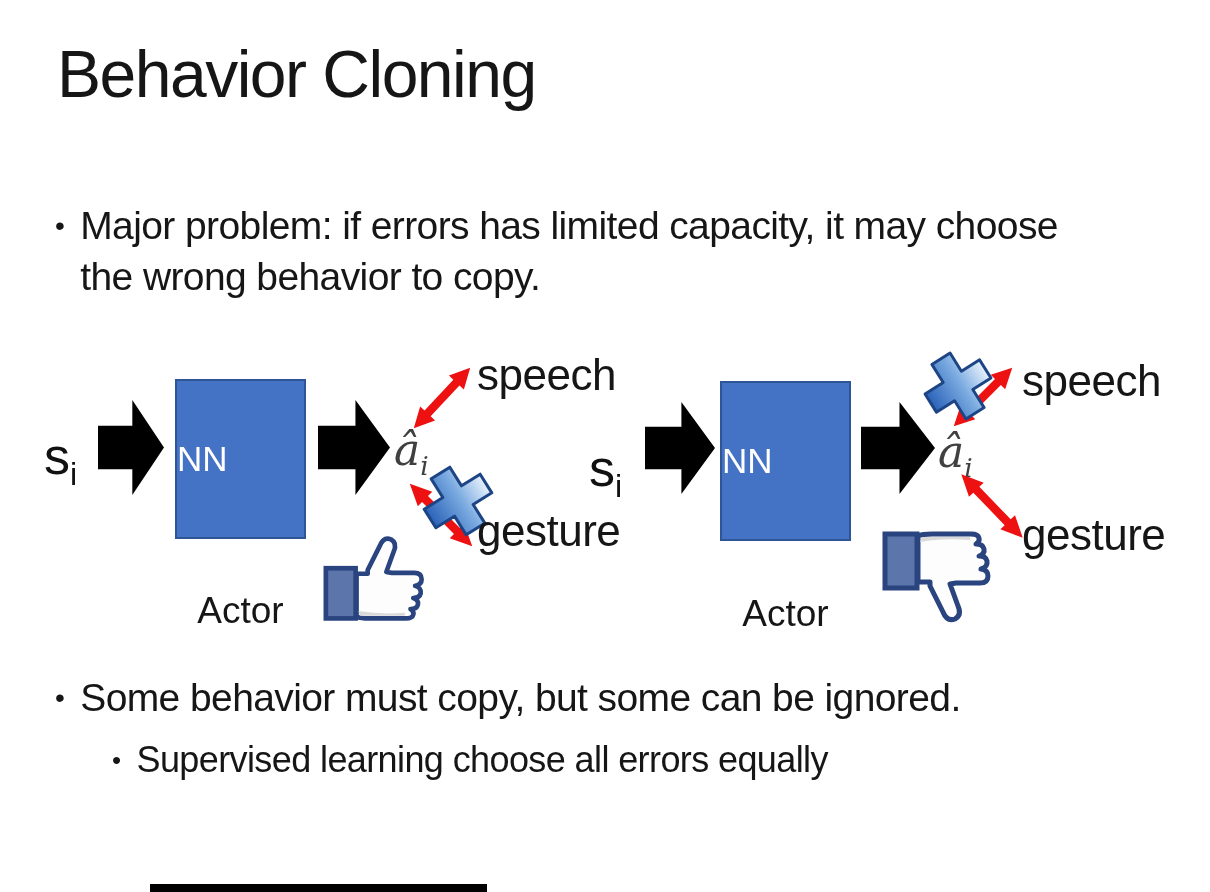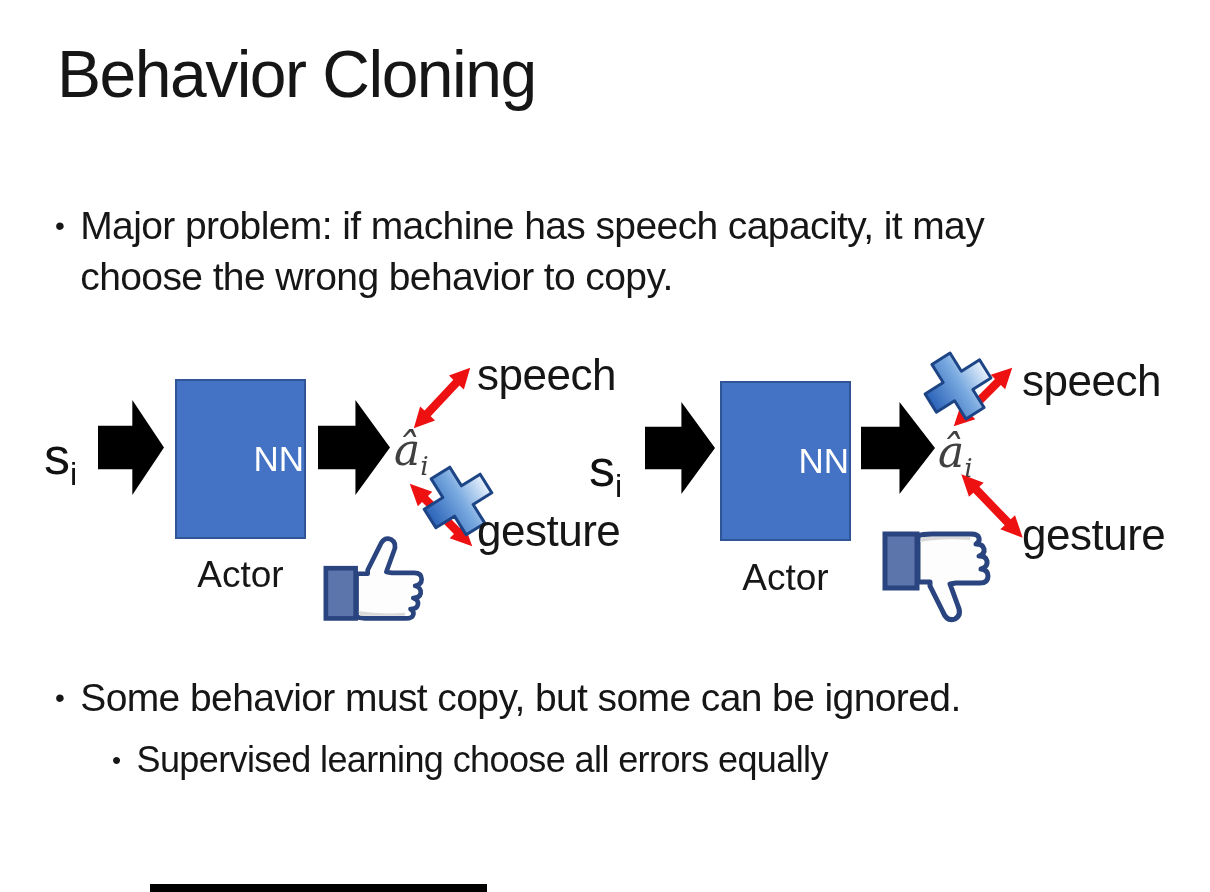--- a/index.html
+++ b/index.html
@@ -13,23 +13,23 @@
   .bullet .glyph{font-size:0.72em;padding-top:7px;}
   .b1{left:55px;top:200px;width:1010px;}
   .b2{left:55px;top:672px;width:1130px;}
   .bsub{left:112px;top:736px;font-size:36px;width:1000px;}
   .silabel{position:absolute;font-size:52px;color:#111;}
   .silabel sub{font-size:0.62em;}
   .mathlabel{position:absolute;font-family:"DejaVu Serif",serif;font-style:italic;
              font-size:44px;color:#404040;}
   .mathlabel sub{font-size:0.6em;}
   .nnbox{position:absolute;width:131px;height:160px;background:#4472c4;
-         border:2px solid #2f5596;display:flex;align-items:center;justify-content:flex-end;
+         border:2px solid #2f5596;display:flex;align-items:center;justify-content:flex-start;
          color:#ffffff;font-size:35px;box-sizing:border-box;}
-  .actor{position:absolute;width:131px;text-align:center;font-size:37px;color:#161616;}
+  .actor{position:absolute;width:131px;text-align:center;font-size:37px;color:#161616;margin-top:36px;}
   .blockarrow{position:absolute;background:#000;
         clip-path:polygon(0 27%,52% 27%,52% 0,100% 50%,52% 100%,52% 73%,0 73%);}
   .word{position:absolute;font-size:44px;letter-spacing:-0.5px;color:#161616;}
   .bottom-bar{position:absolute;left:150px;top:884px;width:337px;height:8px;background:#000;}
 </style>
 </head>
 <body>
 
 <div class="slide">
 
@@ -49,21 +49,21 @@
         <path d="M-33,-11 L-11,-11 L-11,-33 L11,-33 L11,-11 L33,-11 L33,11 L11,11 L11,33 L-11,33 L-11,11 L-33,11 Z" transform="rotate(58)" fill="url(#xgrad)" stroke="#1d4586" stroke-width="3" stroke-linejoin="round"></path>
       </g>
       <path id="dblarrow" d="M3,14 L26,3 L26,9.5 L74,9.5 L74,3 L97,14 L74,25 L74,18.5 L26,18.5 L26,25 Z" fill="#ed1111"></path>
     </defs>
   </svg>
 
   <div class="title">Behavior Cloning</div>
 
   <div class="bullet b1">
     <span class="glyph">•</span>
-    <span>Major problem: if machine has speech capacity, it may choose the wrong behavior to copy.</span>
+    <span>Major problem: if errors has limited capacity, it may choose the wrong behavior to copy.</span>
   </div>
 
   <div class="silabel" style="left:44px;top:426px;"><span>s</span><sub>i</sub></div>
 
   <div class="blockarrow" style="left:98px;top:400px;width:66px;height:95px;"></div>
 
   <div class="nnbox" style="left:175px;top:379px;">
     <span>NN</span>
   </div>
   <div class="actor" style="left:175px;top:554px;">Actor</div>

